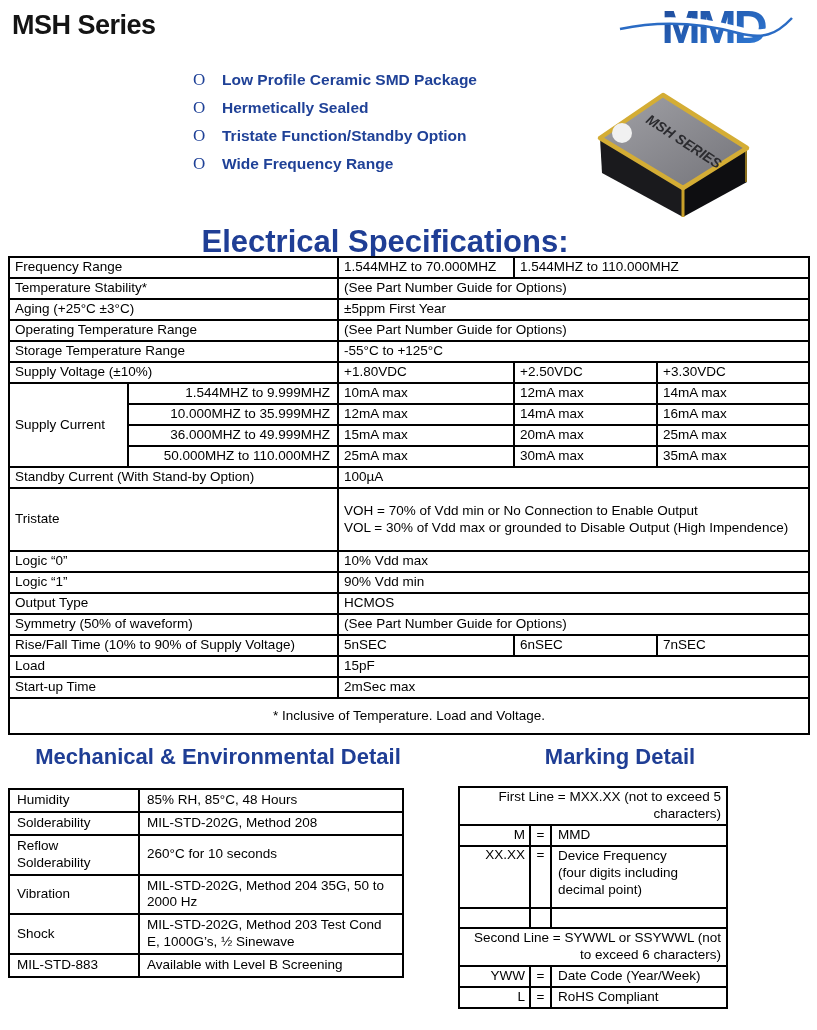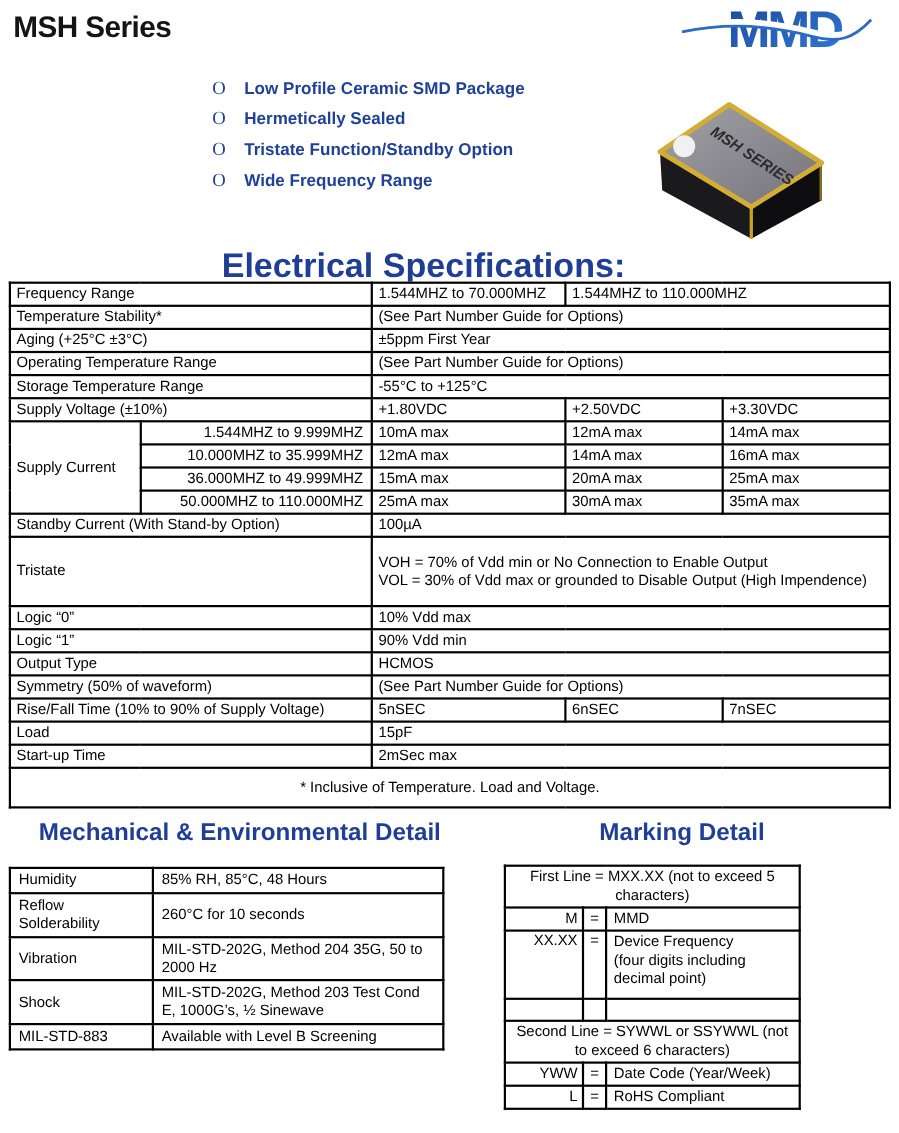--- a/index.html
+++ b/index.html
@@ -48,21 +48,21 @@
   
   #mech-table { position:absolute; top:788px; left:8px; width:394px; }
   #mech-table td { padding:2px 7px; vertical-align:middle; }
   #mech-table tr.h30 td { height:18px; }
   #mech-table tr.h37 td { height:37px; }
   #mech-table tr.h38 td { height:38px; }
 
   
   #mark-table { position:absolute; top:786px; left:458px; width:268px; }
   #mark-table td { padding:0 4px; }
-  #mark-table td.mk-head { height:38px; text-align:center; padding:1px 5px; }
+  #mark-table td.mk-head { height:38px; text-align:right; padding:1px 5px; }
   #mark-table td.mk-code { text-align:right; height:21px; }
   #mark-table td.mk-eq { text-align:center; height:21px; }
   #mark-table td.mk-desc { text-align:left; height:21px; padding-left:6px; }
   #mark-table td.mk-desc-tall { height:62px; vertical-align:top; padding-top:1px; }
   #mark-table td.mk-spacer { height:20px; }
 </style>
 </head>
 <body>
 
 <div class="page-title">MSH Series</div>
@@ -229,20 +229,24 @@
 <table id="mech-table">
   <colgroup>
       <col style="width:130px">
       <col style="width:264px">
     </colgroup>
   <tbody>
       <tr class="h30">
     <td>Humidity</td>
     <td>85% RH, 85°C, 48 Hours</td>
   </tr>
+  <tr class="h30">
+    <td>Solderability</td>
+    <td>MIL-STD-202G, Method 208</td>
+  </tr>
   <tr class="h38">
     <td>Reflow Solderability</td>
     <td>260°C for 10 seconds</td>
   </tr>
   <tr class="h37">
     <td>Vibration</td>
     <td>MIL-STD-202G, Method 204 35G, 50 to 2000 Hz</td>
   </tr>
   <tr class="h38">
     <td>Shock</td>

